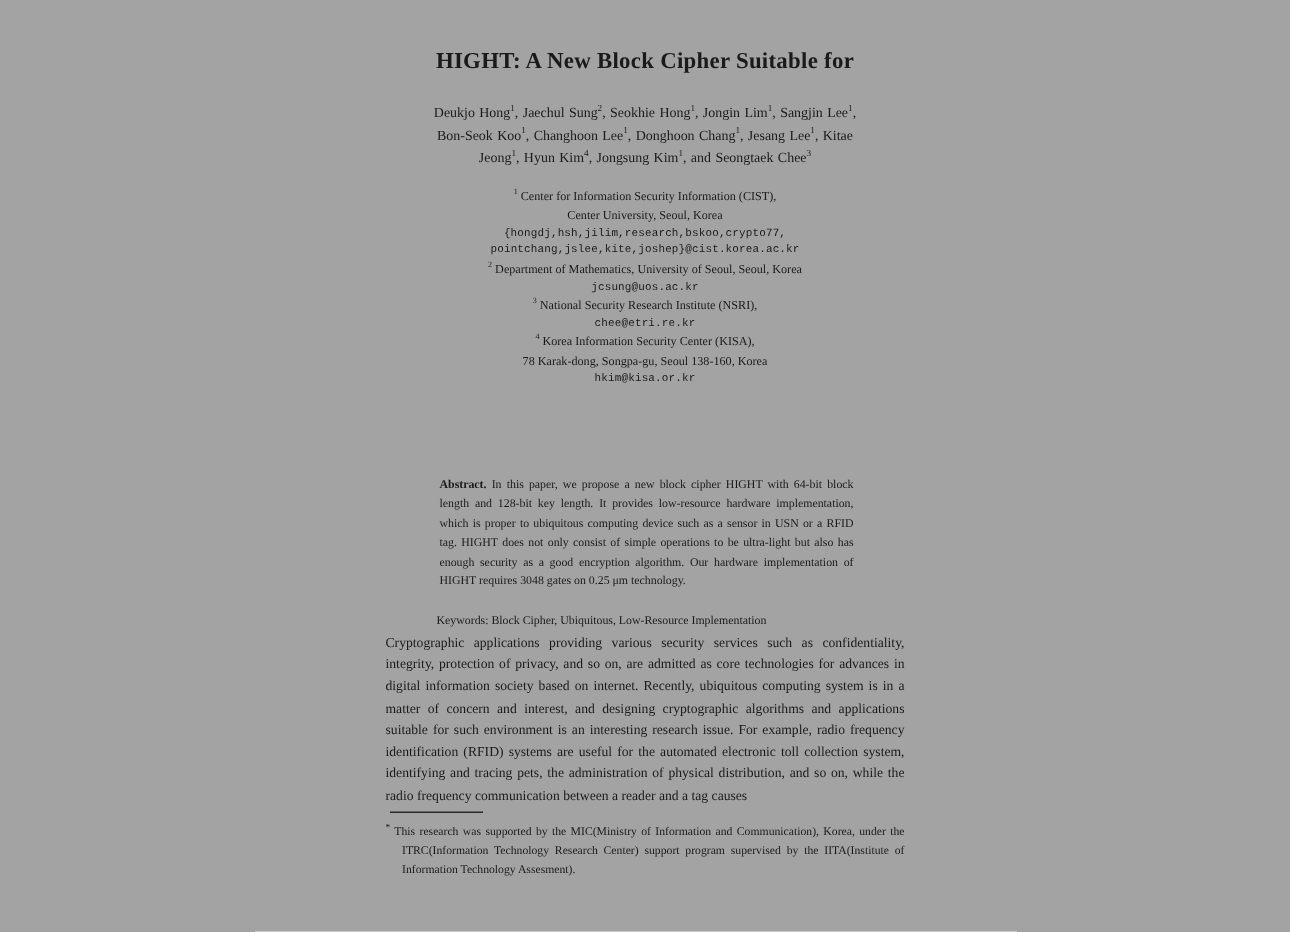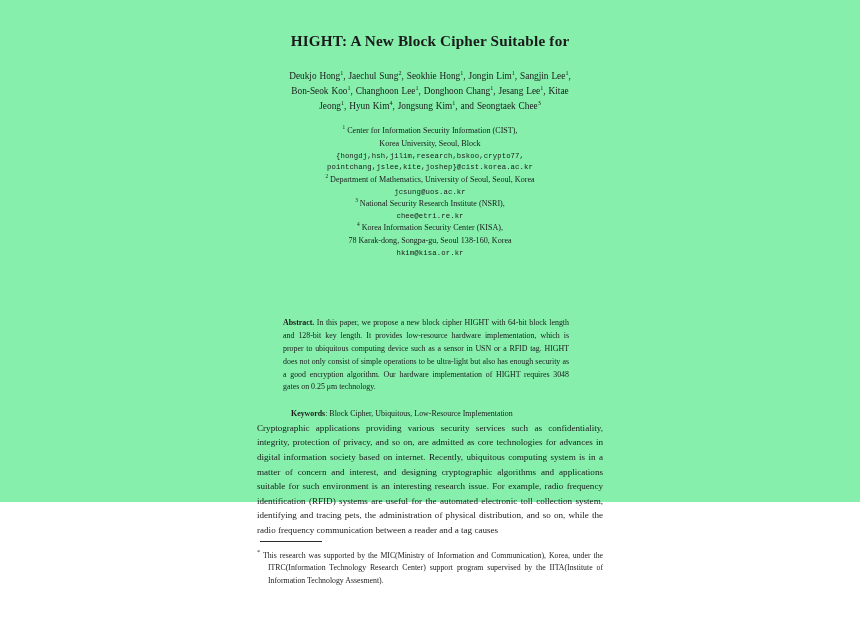--- a/index.html
+++ b/index.html
@@ -10,22 +10,22 @@
   body {
     width: 860px;
     height: 621px;
     font-family: "Liberation Serif", "DejaVu Serif", serif;
     color: #1a1a1a;
     overflow: hidden;
   }
   .page {
     position: relative;
     width: 860px;
-    height: 502px;
-    background: #86efac;
+    height: 621px;
+    background: #a3a3a3;
   }
   .column {
     position: absolute;
     left: 257px;
     top: 30px;
     width: 346px;
   }
 
   
   .title {
@@ -60,32 +60,32 @@
   }
   .aff-line { display: block; }
   .mono {
     font-family: "Liberation Mono", "DejaVu Sans Mono", monospace;
     font-size: 7.3px;
     letter-spacing: 0.1px;
   }
 
   
   .abstract-block {
-    margin: 58px 34px 0 26px;
+    margin: 58px 34px 0 36px;
     font-size: 7.9px;
     line-height: 1.62;
     text-align: justify;
   }
   .abstract-block .lead { font-weight: bold; }
   .keywords {
     margin: 14px 34px 0 34px;
     font-size: 7.9px;
     line-height: 1.6;
   }
-  .keywords .lead { font-weight: bold; margin-top: 40px; }
+  .keywords .lead { font-weight: normal; margin-top: 40px; }
 
   
   .section-heading {
     margin: 28px 0 13px 0;
     font-size: 12.4px;
     font-weight: bold;
     line-height: 1.2;
   }
   .section-heading .num {
     display: inline-block;
@@ -139,21 +139,21 @@
     <div class="authors">
       <span>Deukjo Hong<sup>1</sup>, Jaechul Sung<sup>2</sup>, Seokhie Hong<sup>1</sup>, Jongin Lim<sup>1</sup>, Sangjin Lee<sup>1</sup>,</span><br>
       <span>Bon-Seok Koo<sup>1</sup>, Changhoon Lee<sup>1</sup>, Donghoon Chang<sup>1</sup>, Jesang Lee<sup>1</sup>, Kitae</span><br>
       <span>Jeong<sup>1</sup>, Hyun Kim<sup>4</sup>, Jongsung Kim<sup>1</sup>, and Seongtaek Chee<sup>3</sup></span>
     </div>
 
     <div class="affiliations">
 
       <div>
         <span class="aff-line"><sup>1</sup>&nbsp;<span>Center for Information Security Information (CIST),</span></span>
-        <span class="aff-line">Korea University, Seoul, Block</span>
+        <span class="aff-line">Center University, Seoul, Korea</span>
         <span class="aff-line mono">{hongdj,hsh,jilim,research,bskoo,crypto77,</span>
         <span class="aff-line mono">pointchang,jslee,kite,joshep}@cist.korea.ac.kr</span>
       </div>
 
       <div>
         <span class="aff-line"><sup>2</sup>&nbsp;<span>Department of Mathematics, University of Seoul, Seoul, Korea</span></span>
         <span class="aff-line mono">jcsung@uos.ac.kr</span>
       </div>
 
       <div>

